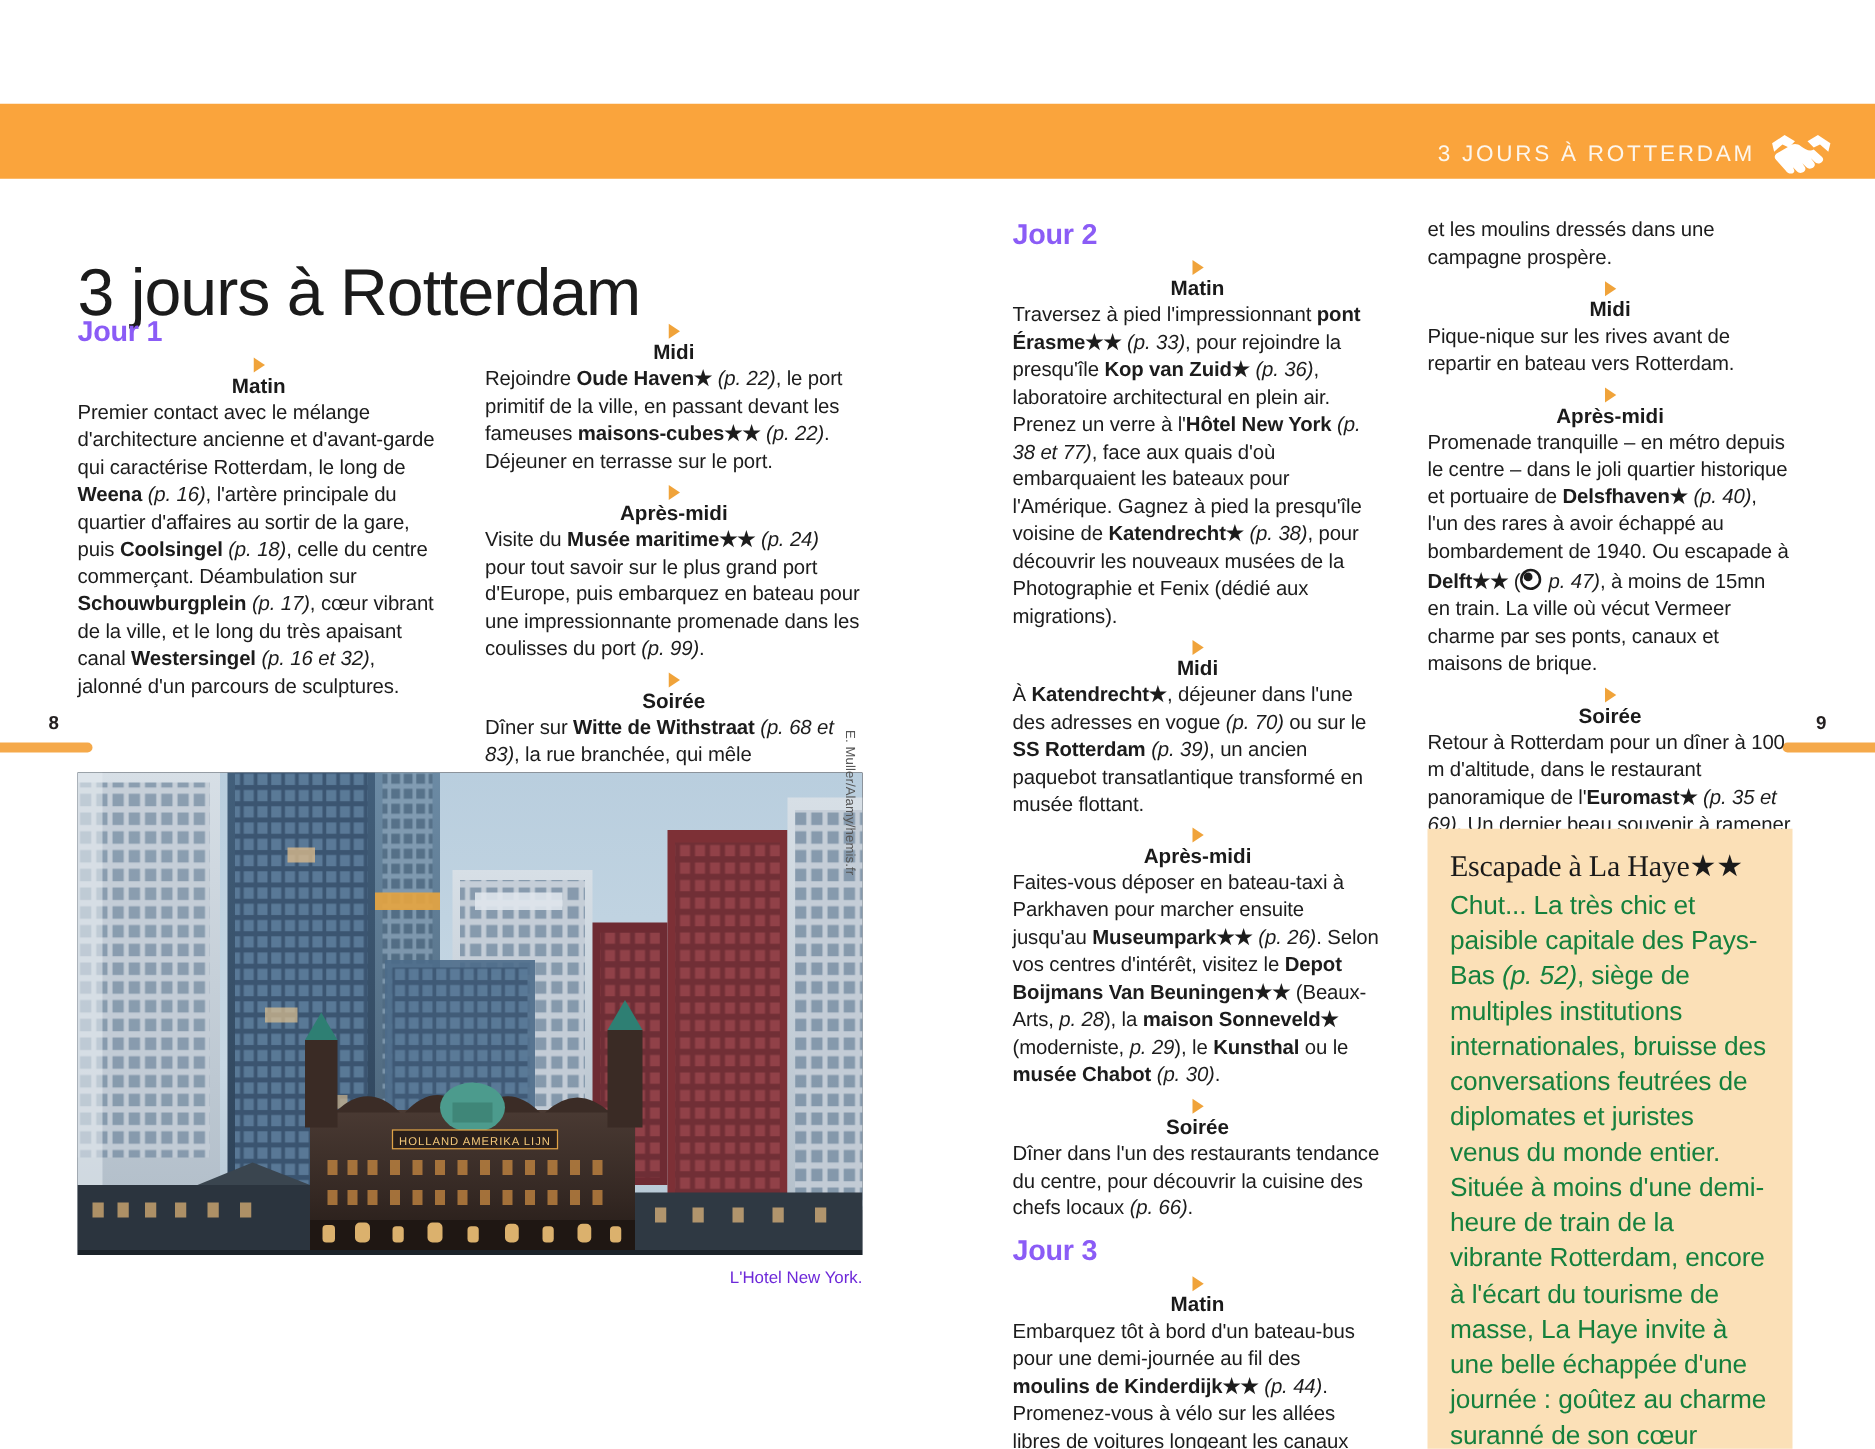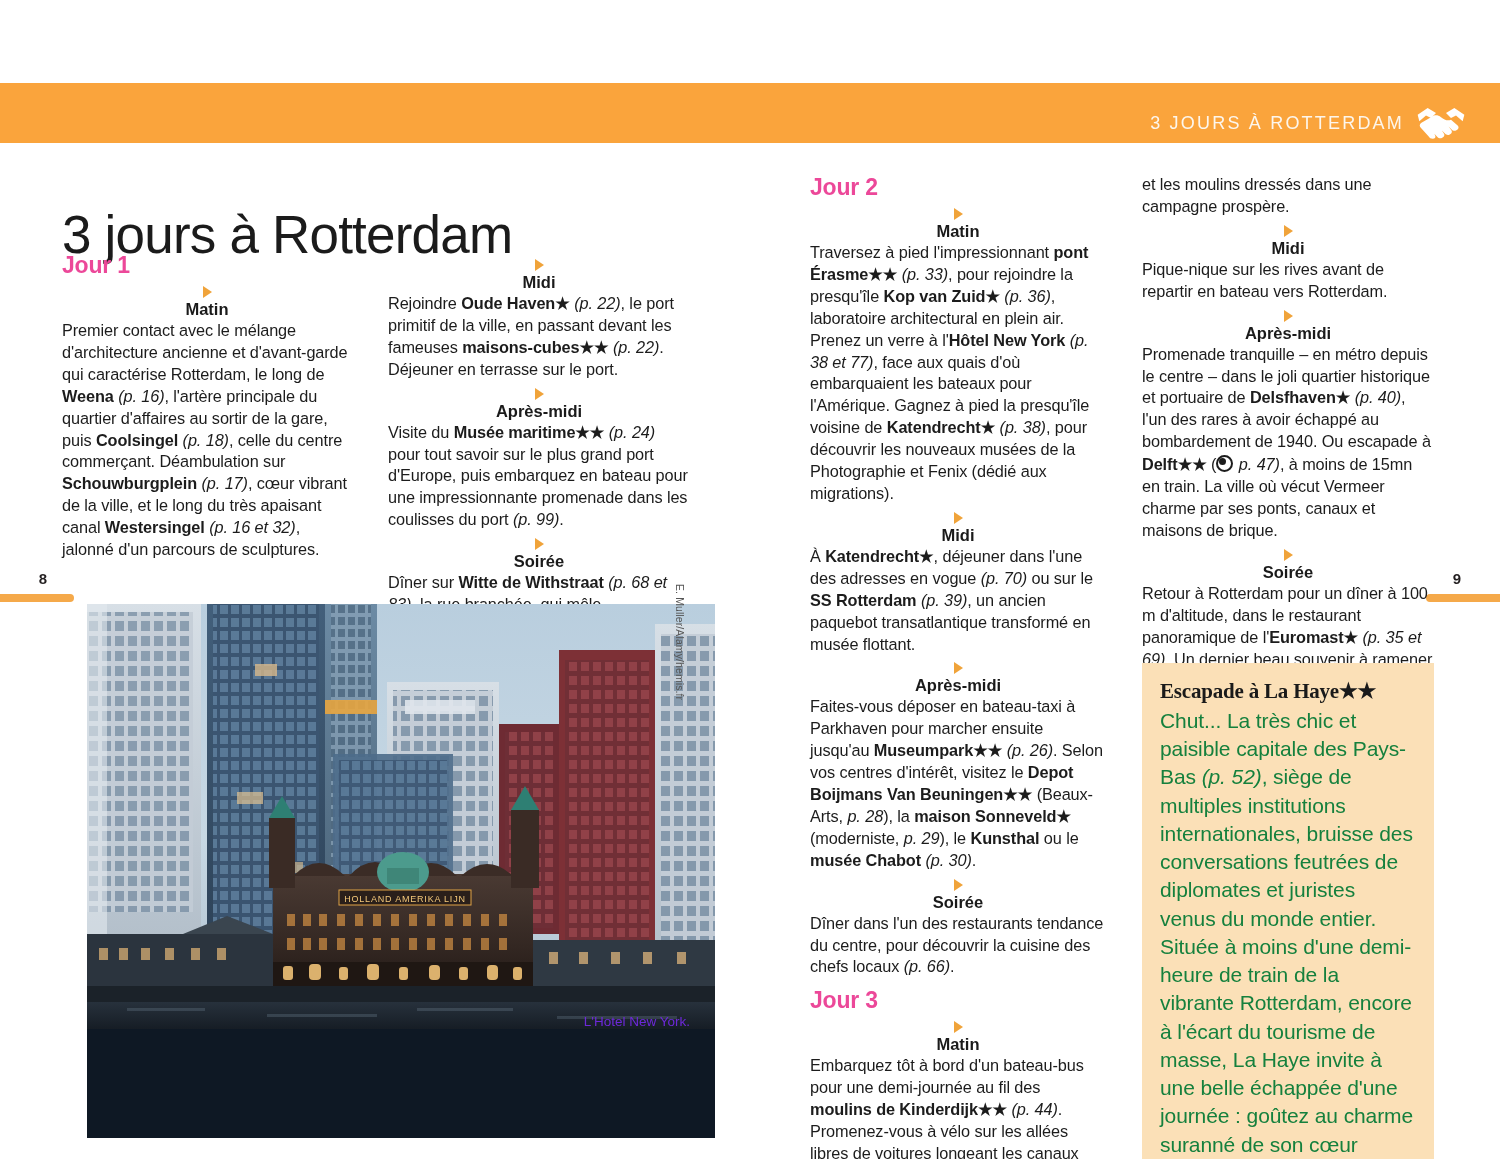--- a/index.html
+++ b/index.html
@@ -71,21 +71,21 @@
 
   
   .col { position: absolute; }
   .col1 { left: 62px;   top: 252px; width: 290px; }
   .col2 { left: 388px;  top: 252px; width: 302px; }
   .col3 { left: 810px;  top: 174px; width: 296px; }
   .col4 { left: 1142px; top: 174px; width: 292px; }
 
   
   .day-heading {
-    color: #ec4899;
+    color: #8b5cf6;
     font-size: 23px;
     font-weight: 700;
     letter-spacing: -0.2px;
     margin: 0 0 2px 0;
   }
   .day-heading.spaced { margin-top: 9px; }
 
   .slot {
     font-size: 16.5px;
     font-weight: 700;
@@ -129,25 +129,24 @@
     position: absolute;
     left: 1px; top: 1px;
     width: 7px; height: 7px;
     border-radius: 50%;
     background: #1c1c1c;
   }
 
   
   .photo-frame {
     position: absolute;
-    left: 62px; top: 604px;
-    width: 628px; height: 534px;
+    left: 62px; top: 618px;
+    width: 628px; height: 386px;
     overflow: hidden;
     background: #0e1824;
-    margin-left: 25px;
   }
   .photo-credit {
     position: absolute;
     left: 686px; top: 584px;
     width: 140px;
     font-size: 10.5px;
     color: #555;
     transform: rotate(90deg);
     transform-origin: 0 0;
     white-space: nowrap;
@@ -166,22 +165,22 @@
   .escapade-box {
     position: absolute;
     left: 1142px; top: 663px;
     width: 292px;
     padding: 16px 18px 20px 18px;
     box-sizing: border-box;
     background: #fbe0b7;
   }
   .escapade-title {
     font-family: "Liberation Serif", serif;
-    font-size: 21px;
-    font-weight: 700;
+    font-size: 24px;
+    font-weight: 400;
     color: #1a1a1a;
     margin: 0 0 3px 0;
     letter-spacing: -0.2px;
   }
   .escapade-text {
     margin: 0;
     font-size: 21px;
     line-height: 1.345;
     color: #15803d;
     letter-spacing: -0.1px;

